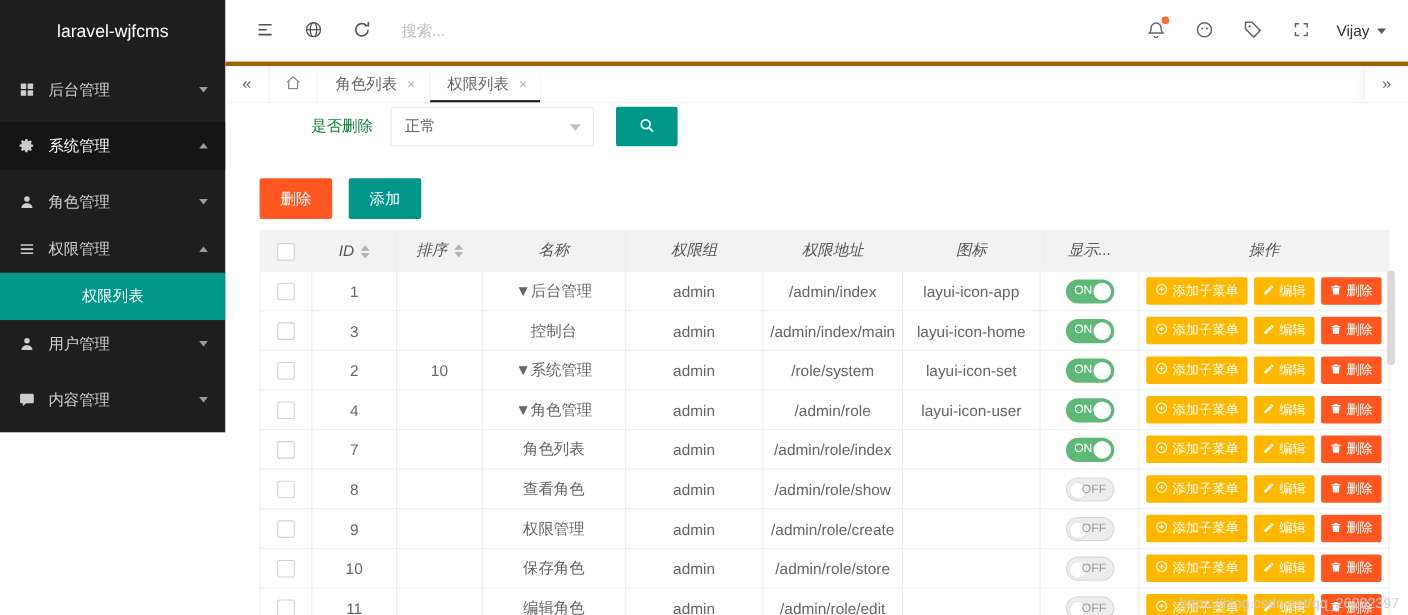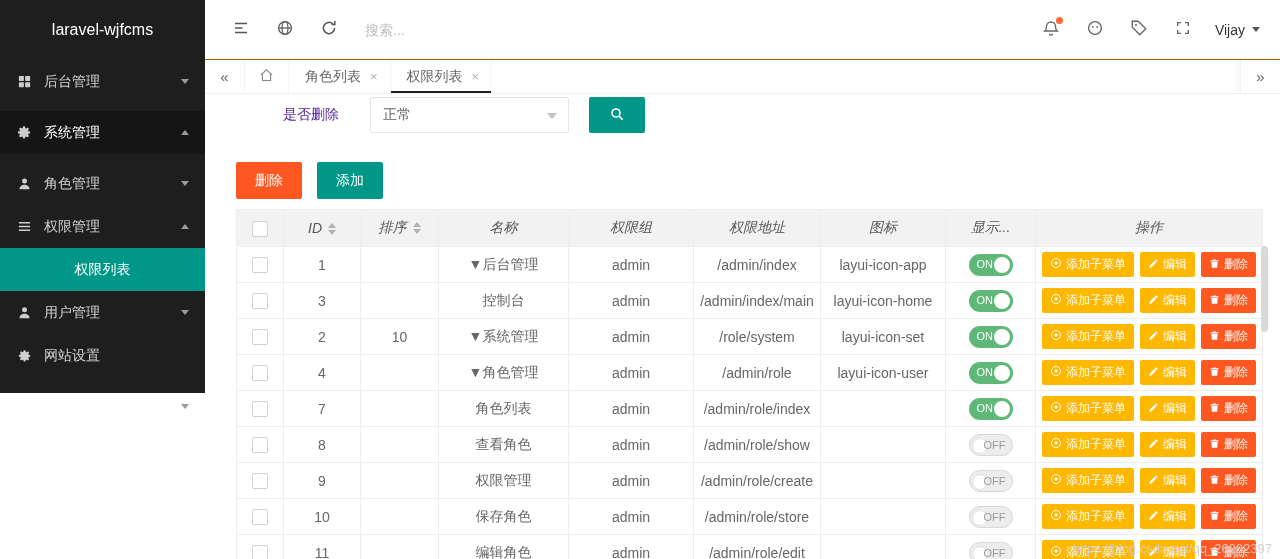--- a/index.html
+++ b/index.html
@@ -20,21 +20,21 @@
   .mi.gap { margin-top:8px; }
   .mi.active { background:#009688; color:#fff; justify-content:center; padding:0; }
   .caret { margin-left:auto; width:0; height:0; border-left:4px solid transparent; border-right:4px solid transparent; }
   .caret.down { border-top:5px solid #9a9a9a; }
   .caret.up   { border-bottom:5px solid #9a9a9a; }
 
   
   .main { flex:1; display:flex; flex-direction:column; min-width:0; }
 
   .header { height:60px; flex-shrink:0; background:#fff; display:flex; align-items:center;
-            padding:0 20px 0 14px; border-bottom:1px solid #a16207; }
+            padding:0 20px 0 14px; border-bottom:4px solid #a16207; }
   .hicon { width:44px; height:60px; display:flex; align-items:center; justify-content:center;
            cursor:pointer; position:relative; color:#555; }
   .search-input { border:none; outline:none; font-size:14px; width:120px; margin-left:14px; color:#333; }
   .search-input::placeholder { color:#bdbdbd; }
   .spacer { flex:1; }
   .dot { position:absolute; top:17px; right:10px; width:7px; height:7px; border-radius:50%; background:#ff6b35; }
   .user { display:flex; align-items:center; gap:7px; margin-left:10px; cursor:pointer; color:#333; }
   .caret.dark { border-top-color:#555; margin-left:0; }
 
   .tabbar { height:34px; flex-shrink:0; background:#fff; display:flex; align-items:stretch;
@@ -46,22 +46,22 @@
   .tab-home { width:44px; display:flex; align-items:center; justify-content:center;
               border-right:1px solid #f6f6f6; cursor:pointer; color:#777; }
   .tab { display:flex; align-items:center; gap:9px; padding:0 12px 0 16px; font-size:14px;
          color:#666; position:relative; border-right:1px solid #f6f6f6; cursor:pointer; white-space:nowrap; }
   .tab .tab-x { font-size:13px; color:#b4b4b4; line-height:1; }
   .tab.active::after { content:""; position:absolute; left:0; right:0; bottom:0; height:2px; background:#1f1f1f; }
 
   .content { flex:1; position:relative; overflow:hidden; padding-left:31px; background:#fff; }
 
   .filter-row { margin:2px 0 0 47px; display:flex; align-items:center; height:38px; }
-  .filter-label { font-size:14px; color:#4c1d95; margin-right:31px; }
-  .select { width:199px; height:36px; border:1px solid #e6e6e6; border-radius:2px; background:#fff;
+  .filter-label { font-size:14px; color:#15803d; margin-right:16px; }
+  .select { width:185px; height:36px; border:1px solid #e6e6e6; border-radius:2px; background:#fff;
             display:flex; align-items:center; padding:0 12px; font-size:14px; color:#666;
             position:relative; cursor:pointer; }
   .sel-caret { position:absolute; right:11px; top:15px; width:0; height:0;
                border-left:5px solid transparent; border-right:5px solid transparent;
                border-top:6px solid #c2c2c2; }
   .search-btn { width:56px; height:36px; margin-left:20px; background:#009688; border:none;
                 border-radius:2px; display:flex; align-items:center; justify-content:center; cursor:pointer; }
 
   .btn-row { margin-top:28px; display:flex; gap:15px; }
   .btn { height:37px; padding:0 19px; font-size:14px; color:#fff; border:none; border-radius:2px;
@@ -162,28 +162,20 @@
       <span class="mi-icon">
         <svg width="15" height="15" viewBox="0 0 24 24" fill="currentColor">
             <circle cx="12" cy="7.5" r="4"></circle>
             <path d="M4 21c0-4.4 3.6-7 8-7s8 2.6 8 7z"></path>
           </svg>
       </span>
       <span>用户管理</span>
       <i class="caret down"></i>
     </div>
 
-    <div class="mi">
-      <span class="mi-icon">
-        <svg width="14" height="14" viewBox="0 0 24 24" fill="currentColor">
-            <path d="M12 8a4 4 0 1 0 0 8 4 4 0 0 0 0-8zm9 5.5v-3l-2.6-.5a6.7 6.7 0 0 0-.7-1.7l1.5-2.2-2.1-2.1-2.2 1.5c-.5-.3-1.1-.5-1.7-.7L12.7 2h-3l-.5 2.6c-.6.2-1.2.4-1.7.7L5.3 3.8 3.2 5.9l1.5 2.2c-.3.5-.5 1.1-.7 1.7L1.4 10.3v3l2.6.5c.2.6.4 1.2.7 1.7l-1.5 2.2 2.1 2.1 2.2-1.5c.5.3 1.1.5 1.7.7l.5 2.6h3l.5-2.6c.6-.2 1.2-.4 1.7-.7l2.2 1.5 2.1-2.1-1.5-2.2c.3-.5.5-1.1.7-1.7l2.6-.5z"></path>
-          </svg>
-      </span>
-      <span>网站设置</span>
-    </div>
 
     <div class="mi gap">
       <span class="mi-icon">
         <svg width="15" height="15" viewBox="0 0 24 24" fill="currentColor">
             <path d="M4 3h16a2 2 0 0 1 2 2v10a2 2 0 0 1-2 2h-9l-5 4v-4H4a2 2 0 0 1-2-2V5a2 2 0 0 1 2-2z"></path>
           </svg>
       </span>
       <span>内容管理</span>
       <i class="caret down"></i>
     </div>

